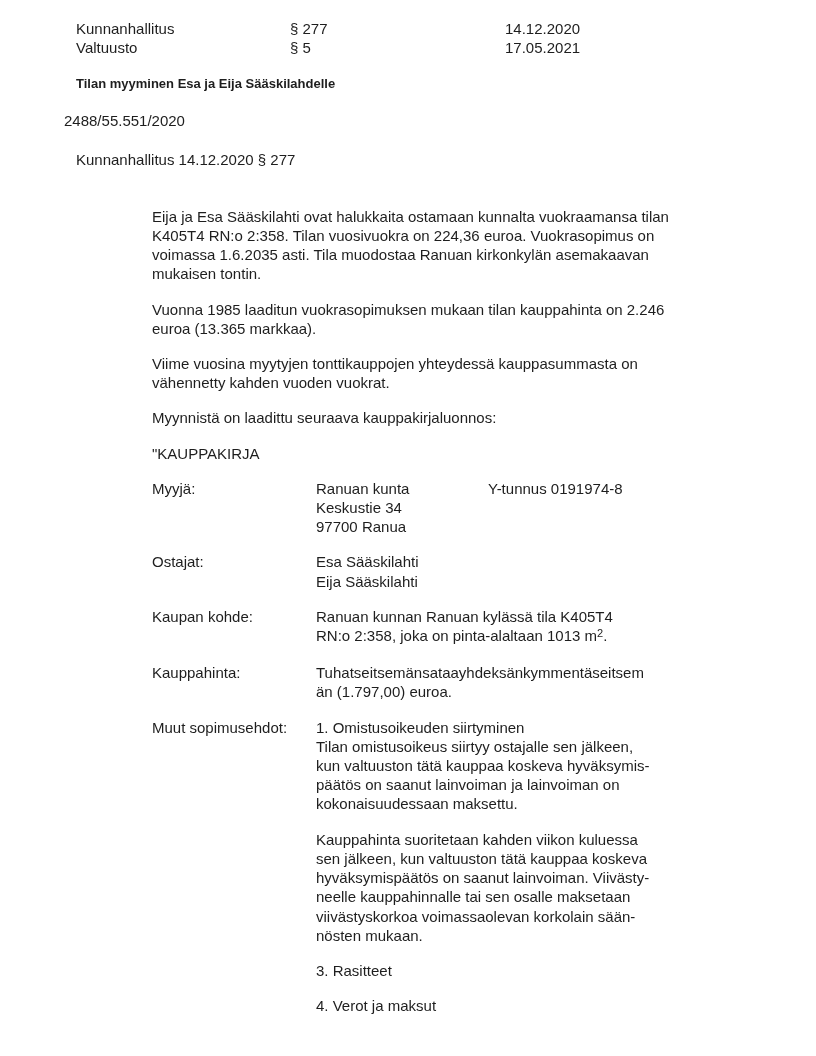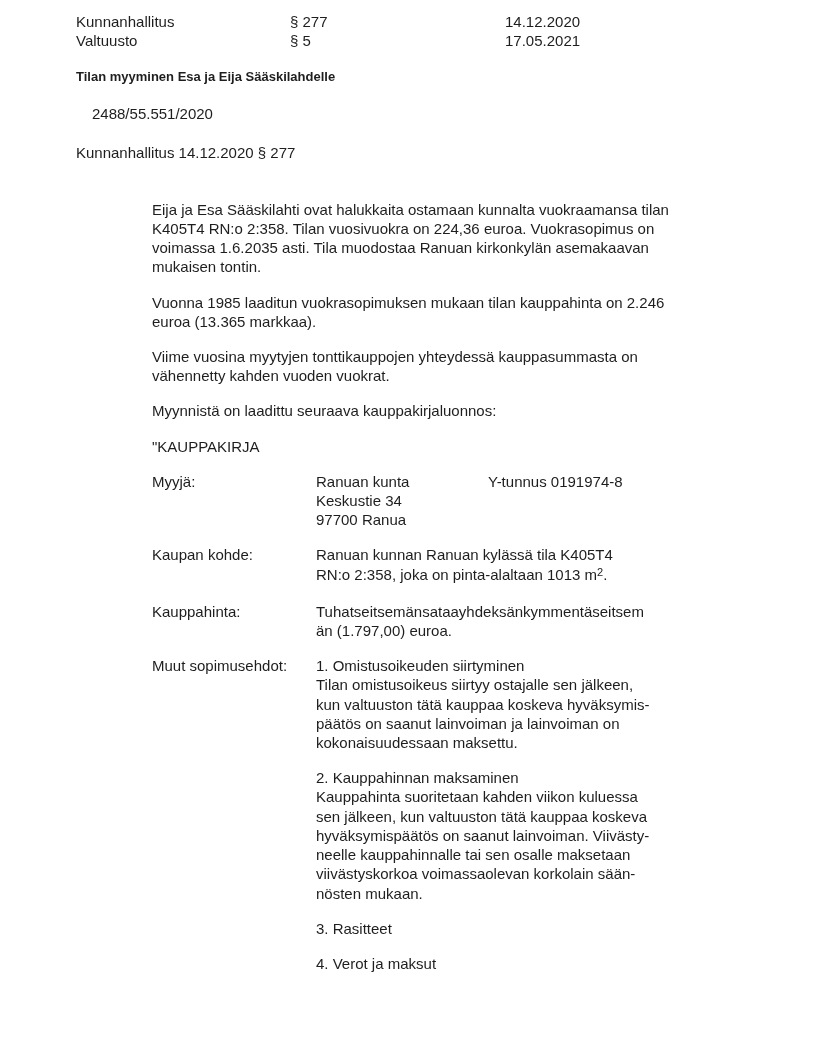--- a/index.html
+++ b/index.html
@@ -7,36 +7,36 @@
     position: relative;
     width: 816px;
     height: 1056px;
     background: #ffffff;
     overflow: hidden;
     font-family: "Liberation Sans", "DejaVu Sans", sans-serif;
     font-size: 15px;
     line-height: 19.2px;
     color: #1e1e1e;
     box-sizing: border-box;
-    padding-top: 12px;
+    padding-top: 19px;
   }
   .header-grid {
     margin-left: 76px;
     display: grid;
     grid-template-columns: 214px 215px auto;
   }
   .doc-title {
     margin-left: 76px;
     margin-top: 16px;
     font-size: 13px;
     line-height: 21px;
     font-weight: bold;
   }
   .case-number {
-    margin-left: 92px;
+    margin-left: 64px;
     margin-top: 17px;
   }
   .subheading {
     margin-left: 76px;
     margin-top: 19px;
   }
   .content {
     margin-left: 152px;
     margin-top: 38px;
   }
@@ -108,20 +108,27 @@
       <div>
         <div class="seller-first-line">
           <div class="line">Ranuan kunta</div>
           <div class="line">Y-tunnus 0191974-8</div>
         </div>
         <div class="line">Keskustie 34</div>
         <div class="line">97700 Ranua</div>
       </div>
     </div>
 
+    <div class="field-row">
+      <div class="line">Ostajat:</div>
+      <div>
+        <div class="line">Esa Sääskilahti</div>
+        <div class="line">Eija Sääskilahti</div>
+      </div>
+    </div>
 
     <div class="field-row">
       <div class="line">Kaupan kohde:</div>
       <div>
         <div class="line">Ranuan kunnan Ranuan kylässä tila K405T4</div>
         <div class="line"><span>RN:o 2:358, joka on pinta-alaltaan 1013 m</span><span class="sup">2</span><span>.</span></div>
       </div>
     </div>
 
     <div class="field-row">
@@ -136,21 +143,20 @@
       <div class="line">Muut sopimusehdot:</div>
       <div>
         <div class="clause">
           <div class="line">1. Omistusoikeuden siirtyminen</div>
           <div class="line">Tilan omistusoikeus siirtyy ostajalle sen jälkeen,</div>
           <div class="line">kun valtuuston tätä kauppaa koskeva hyväksymis-</div>
           <div class="line">päätös on saanut lainvoiman ja lainvoiman on</div>
           <div class="line">kokonaisuudessaan maksettu.</div>
         </div>
         <div class="clause">
-          <div class="line">2. Kauppahinnan maksaminen</div>
           <div class="line">Kauppahinta suoritetaan kahden viikon kuluessa</div>
           <div class="line">sen jälkeen, kun valtuuston tätä kauppaa koskeva</div>
           <div class="line">hyväksymispäätös on saanut lainvoiman. Viivästy-</div>
           <div class="line">neelle kauppahinnalle tai sen osalle maksetaan</div>
           <div class="line">viivästyskorkoa voimassaolevan korkolain sään-</div>
           <div class="line">nösten mukaan.</div>
         </div>
         <div class="clause">
           <div class="line">3. Rasitteet</div>
         </div>

